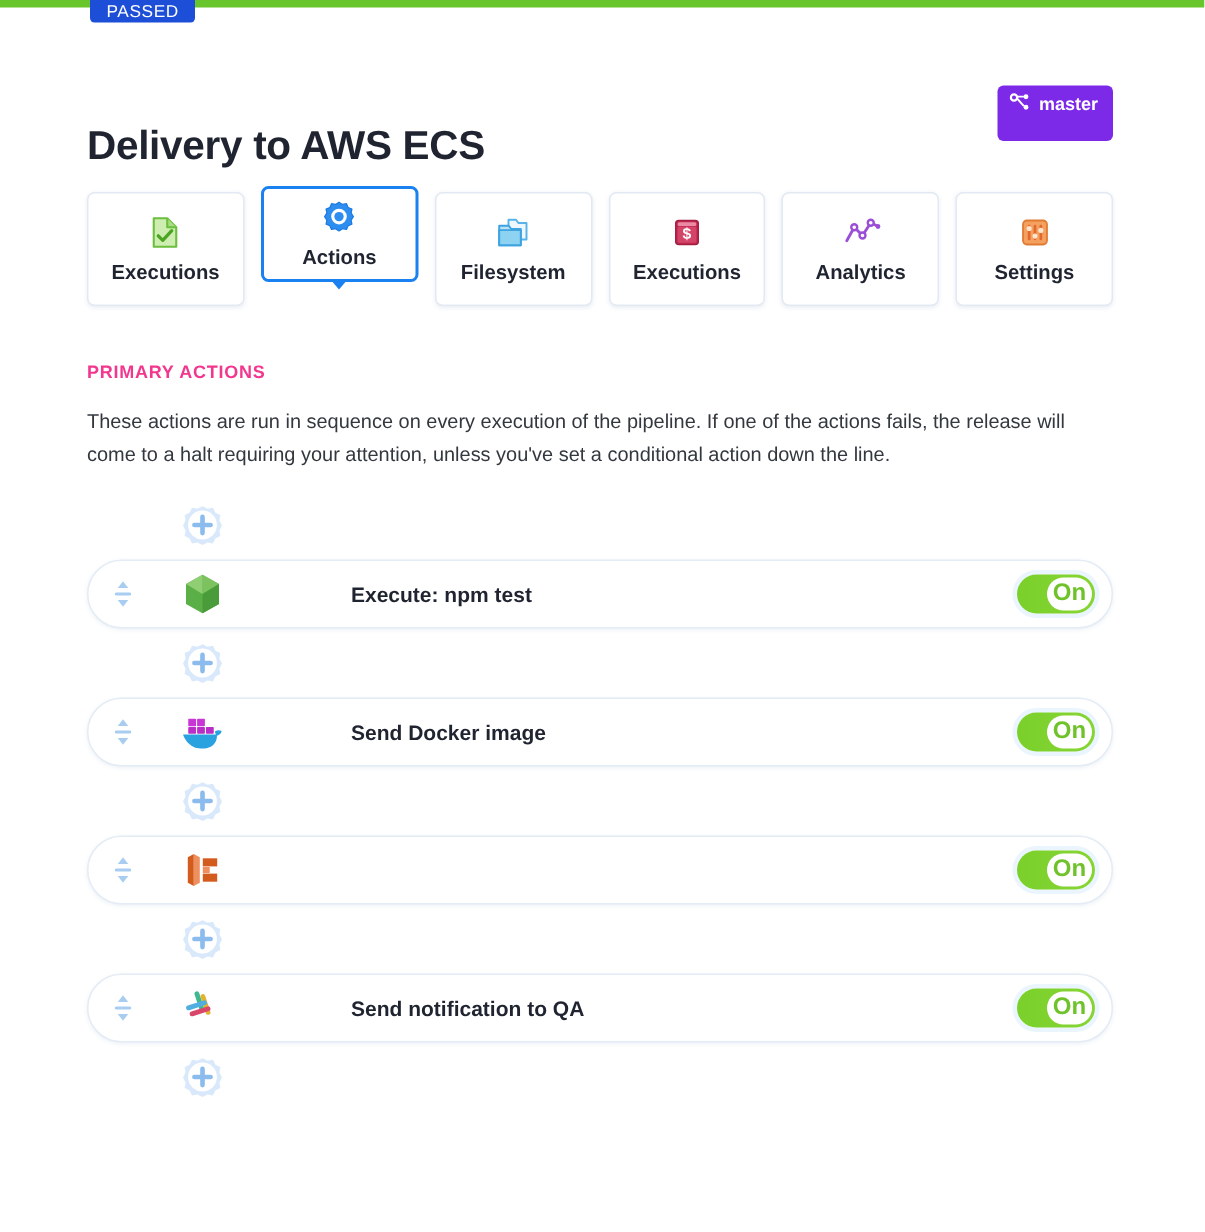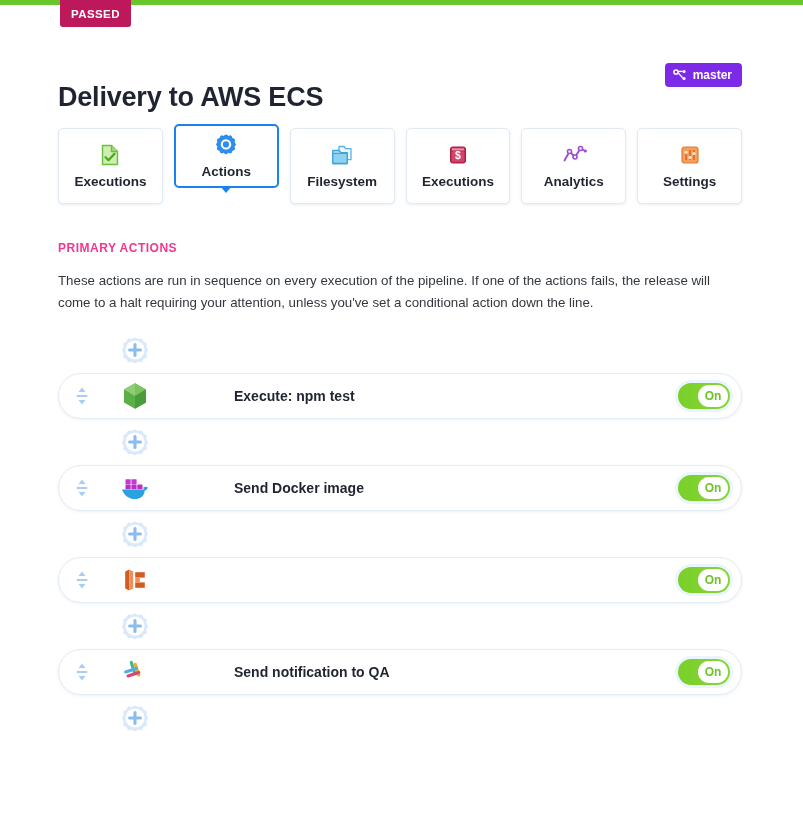--- a/index.html
+++ b/index.html
@@ -12,43 +12,43 @@
   .page { position: relative; width: 803px; height: 821px; background:#fff; }
 
   
   .status-bar {
     position: absolute; top: 0; left: 0;
     width: 803px; height: 5px;
     background: #68c52c;
   }
   .status-badge {
     position: absolute; top: 0; left: 60px;
-    height: 27px; padding: 0 11px;
-    background: #be185d;
+    height: 15px; padding: 0 11px;
+    background: #1d4ed8;
     border-radius: 0 0 3px 3px;
     display: flex; align-items: center;
-    color: #ffffff; font-size: 11.5px; font-weight: bold;
+    color: #ffffff; font-size: 11.5px; font-weight: normal;
     letter-spacing: 0.4px;
   }
 
   
   .title-row {
     position: absolute; top: 55px; left: 58px;
     width: 684px; height: 40px;
     display: flex; align-items: center; justify-content: space-between;
   }
   .page-title {
     font-size: 27px; font-weight: bold; color: #1f2430;
     letter-spacing: -0.2px;
     margin-top: 44px;
   }
   .branch-badge {
     display: inline-flex; align-items: center; gap: 6px;
     background: #7d2ae8; color: #fff;
-    border-radius: 4px; padding: 5px 10px 5px 8px;
+    border-radius: 4px; padding: 5px 10px 18px 8px;
     font-size: 12px; font-weight: bold;
   }
   .branch-badge svg { display:block; }
 
   
   .tabs {
     position: absolute; top: 128px; left: 58px;
     width: 684px; height: 90px;
     display: flex; gap: 11px;
   }
@@ -149,21 +149,21 @@
     background: linear-gradient(90deg,#7ad02b 0%,#87d534 100%);
     border-radius: 13px;
     cursor: pointer;
     box-shadow: 0 0 0 3px rgba(230,243,255,0.85);
   }
   .toggle .knob {
     position: absolute; right: 2px; top: 2px;
     width: 30px; height: 22px;
     background: #ffffff; border-radius: 11px;
     display: flex; align-items: center; justify-content: center;
-    font-size: 12px; font-weight: bold; color: #6fc22a;
+    font-size: 16px; font-weight: bold; color: #6fc22a;
   }
 </style>
 </head>
 <body>
 
 <div class="page">
 
   <div class="status-bar"></div>
   <div class="status-badge">PASSED</div>
 

